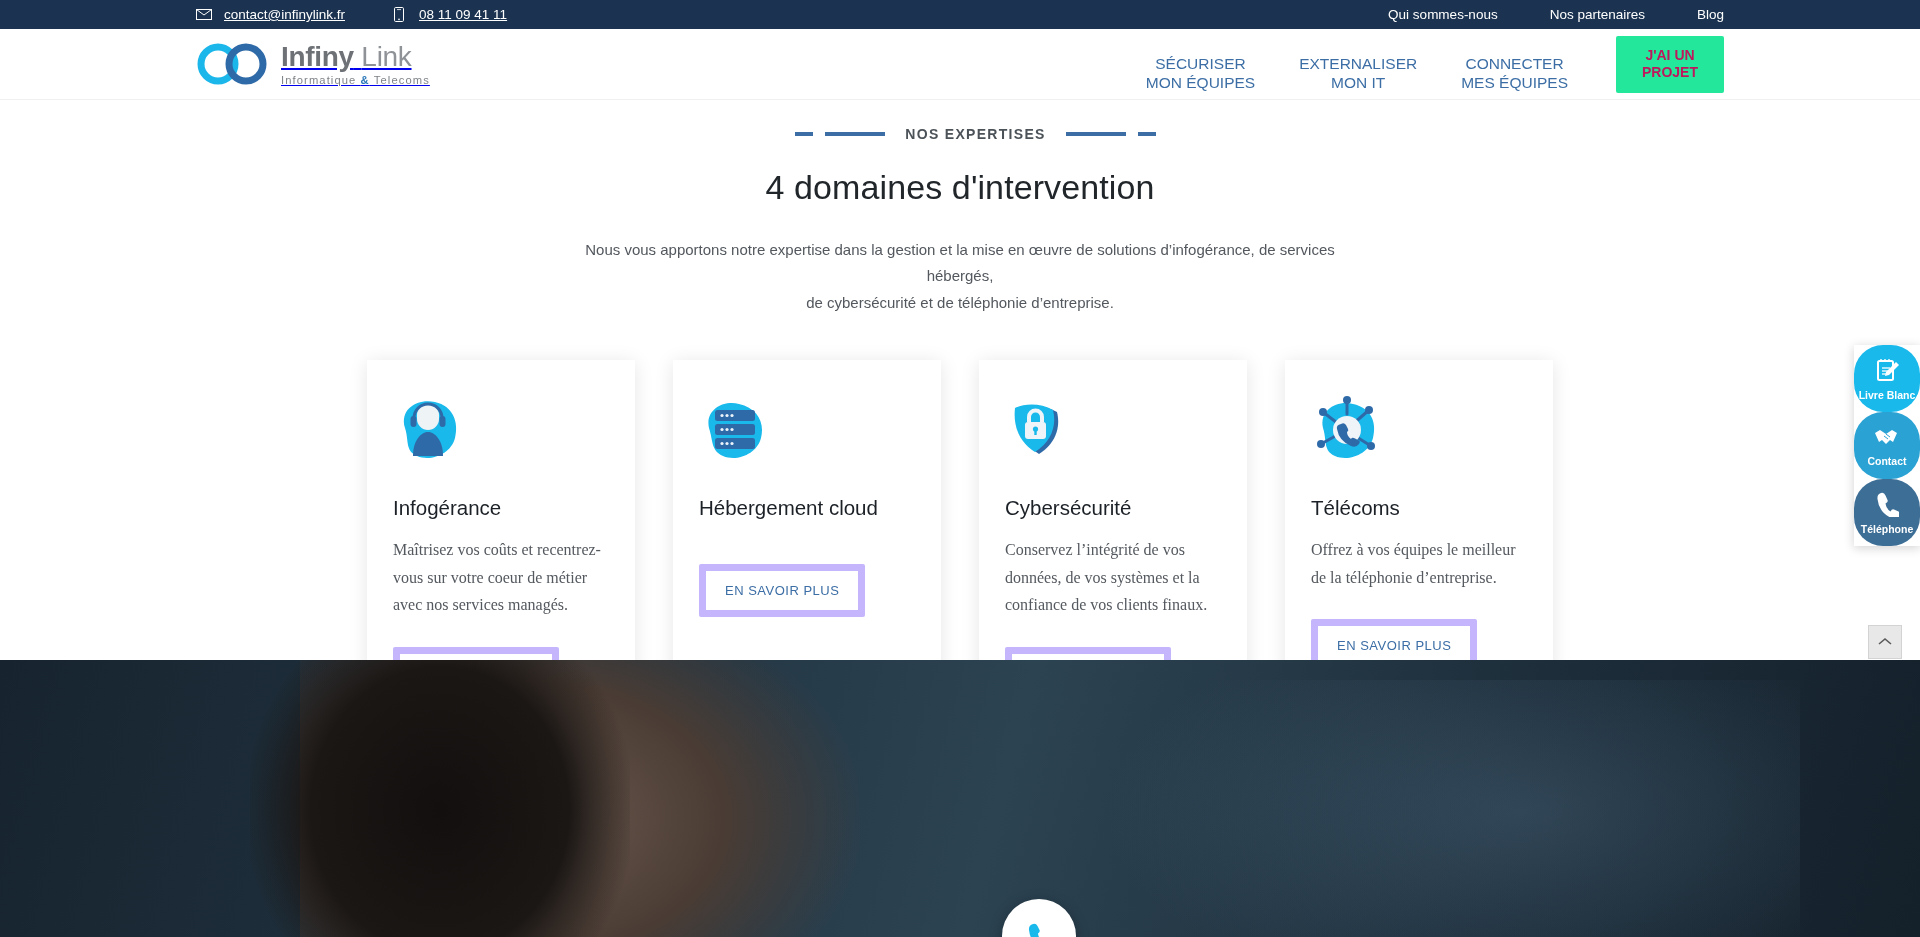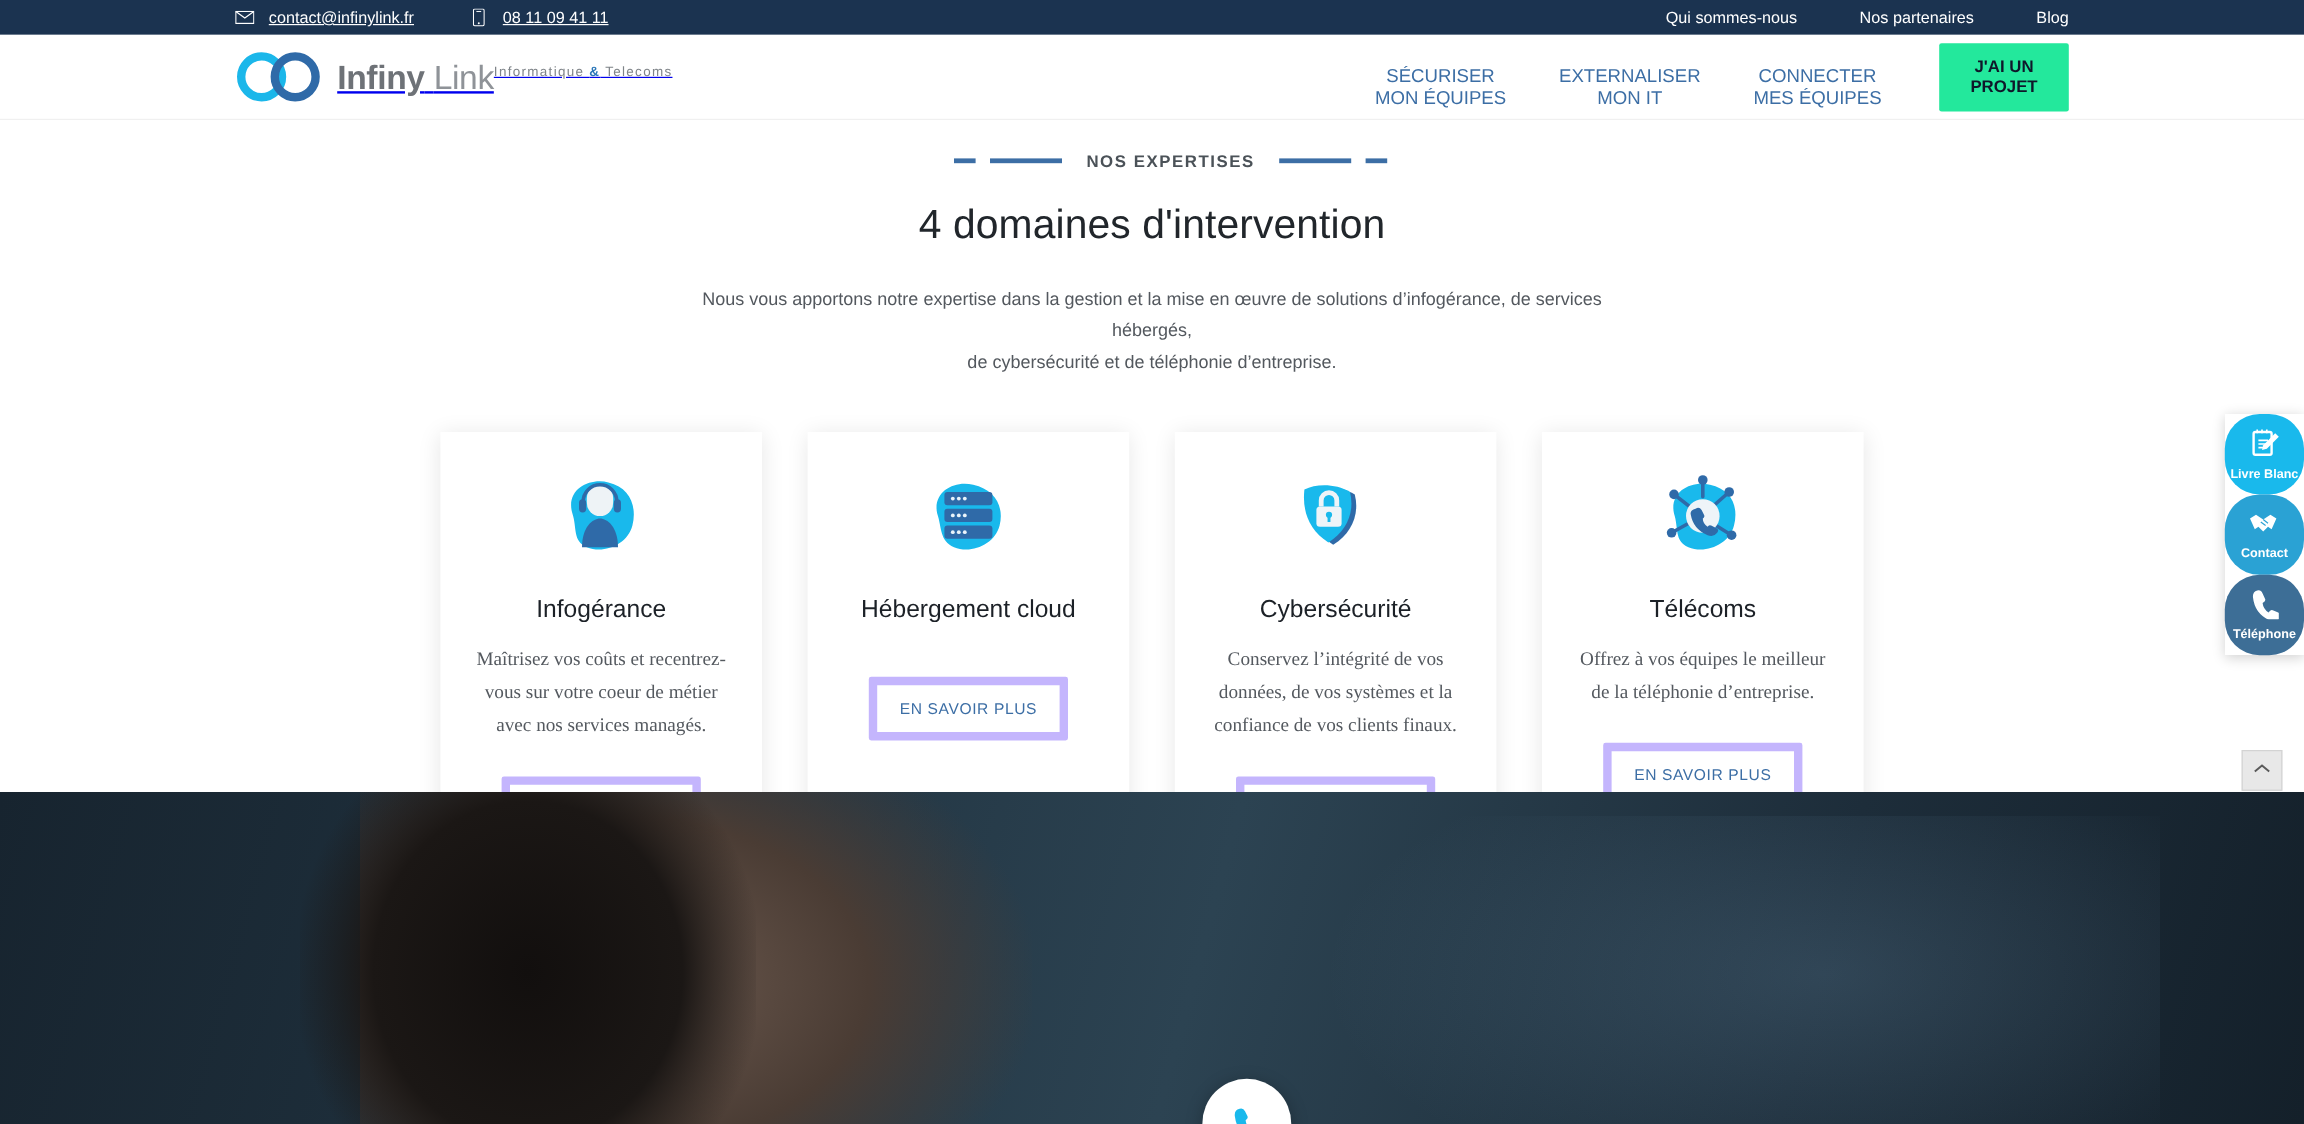--- a/index.html
+++ b/index.html
@@ -34,41 +34,41 @@
     height:71px;
     background:#ffffff;
     display:flex;
     align-items:center;
     padding:0 196px;
     border-bottom:1px solid #f0f0f0;
     position:relative;
   }
   .logo { display:flex; align-items:center; gap:10px; }
   .logo-mark { width:75px; height:46px; flex:none; }
-  .logo-text { display:flex; flex-direction:row; line-height:1; padding-top:2px; }
+  .logo-text { display:flex; flex-direction:column; line-height:1; padding-top:2px; }
   .logo-title { font-size:28px; letter-spacing:-0.3px; }
   .logo-title b { color:#6e7277; font-weight:bold; }
   .logo-title span { color:#8f9398; font-weight:normal; }
   .logo-sub { font-size:11.2px; color:#7f8489; letter-spacing:1.1px; margin-top:4px; }
   .logo-sub i { color:#2b77b8; font-style:normal; font-weight:bold; }
 
   .mainnav { margin-left:auto; display:flex; align-items:flex-end; gap:0; }
   .nav-item {
     color:#3c6ea5;
     font-size:15.5px;
     text-align:center;
     line-height:1.22;
     text-decoration:none;
     padding:0 22px;
     white-space:nowrap;
   }
   .cta-btn {
     margin-left:26px;
     background:#23e89c;
-    color:#0f172a;
+    color:#be185d;
     font-size:14px;
     font-weight:bold;
     text-align:center;
     line-height:1.25;
     padding:11px 26px;
     border:none;
     border-radius:2px;
     cursor:pointer;
     font-family:"Liberation Sans", sans-serif;
   }
@@ -93,21 +93,20 @@
   .sec-desc {
     text-align:center; color:#53585e; font-size:15px; line-height:1.75;
     max-width:780px; margin:0 auto;
   }
 
   
   .cards {
     display:flex; justify-content:center; gap:38px;
     margin-top:44px;
     padding:0 108px;
-    text-align:center;
   }
   .card {
     width:268px; background:#fff;
     box-shadow:0 2px 18px rgba(0,0,0,0.10);
     padding:34px 26px 40px;
     min-height:302px;
   }
   .card-icon { height:72px; margin-bottom:30px; }
   .card-title {
     font-size:20.5px; color:#1c2127; font-weight:normal; margin:0 0 16px;

